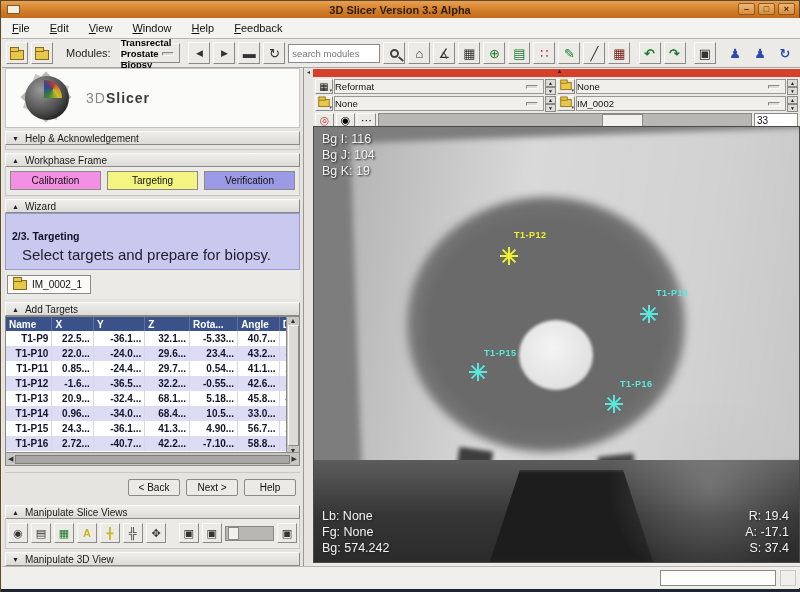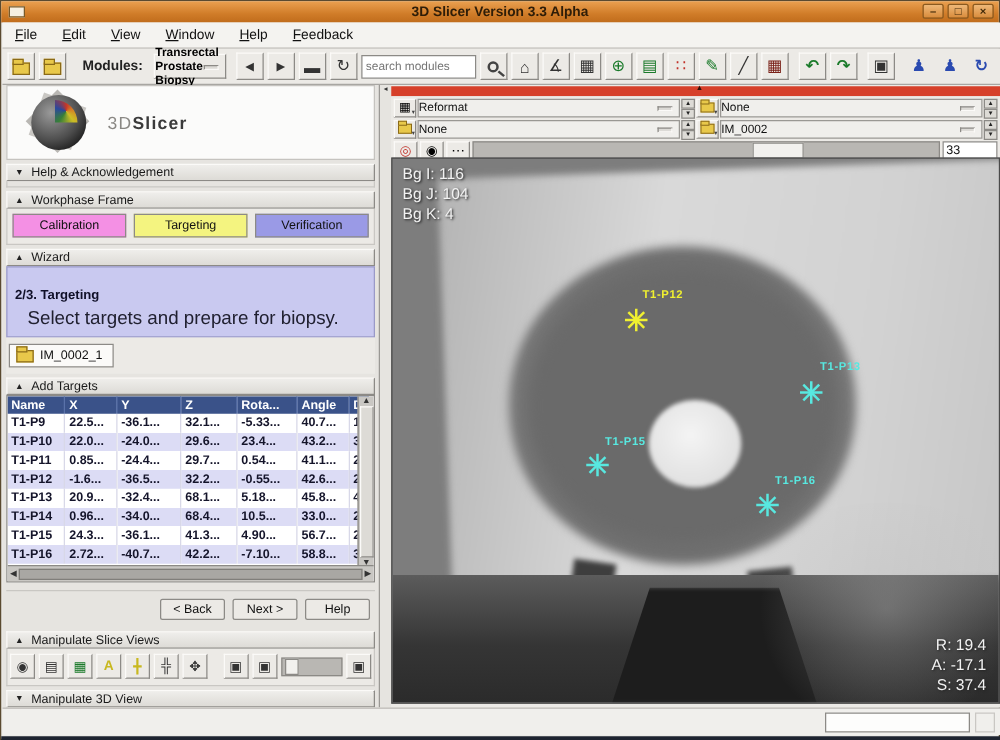--- a/index.html
+++ b/index.html
@@ -20,21 +20,21 @@
   .menubar { position:absolute; left:1px; top:17px; width:798px; height:21px; background:#f4f3f0;
     border-bottom:1px solid #b9b7b2; display:flex; align-items:center; gap:20px; padding:0 10px; }
   .menu-item { color:#111; } .menu-item::first-letter { text-decoration:underline; }
 
   
   .toolbar { position:absolute; left:1px; top:38px; width:798px; height:29px; background:#eceae6;
     border-bottom:1px solid #a8a6a2; display:flex; align-items:center; padding:0 4px; gap:3px; }
   .tbtn { width:22px; height:22px; background:#eceae6; border:1px solid; border-color:#fbfaf8 #8c8a86 #8c8a86 #fbfaf8;
     display:flex; align-items:center; justify-content:center; font-size:13px; color:#333; flex:0 0 auto; }
   .tsep { width:6px; }
-  .modules-label { margin:0 6px 0 10px; color:#222;font-weight:bold; }
+  .modules-label { margin:0 6px 0 10px; color:#222; }
   .module-dd { width:160px; height:20px; border:1px solid; border-color:#fbfaf8 #8c8a86 #8c8a86 #fbfaf8;
     background:#eceae6; display:flex; align-items:center; justify-content:center; font-weight:bold; font-size:9.5px; position:relative; }
   .ddmark { position:absolute; right:5px; top:8px; width:12px; height:4px; background:#dcdad6;
     border:1px solid; border-color:#8c8a86 #fbfaf8 #fbfaf8 #8c8a86; }
   .search-box { width:92px; height:19px; border:1px solid #8c8a86; background:#fff; color:#9a9892;
     font-size:9.5px; padding:2px 3px; font-family:"Liberation Sans",sans-serif; }
   .folder { position:relative; width:14px; height:10px; background:#e8c84a; border:1px solid #8a6a18; margin-top:3px; }
   .folder::before { content:""; position:absolute; left:-1px; top:-4px; width:7px; height:3px; background:#e8c84a; border:1px solid #8a6a18; }
   .magnifier { position:relative; width:9px; height:9px; border:2px solid #444; border-radius:50%; }
   .magnifier::after { content:""; position:absolute; left:6px; top:7px; width:6px; height:2px; background:#444; transform:rotate(40deg); }
@@ -71,21 +71,21 @@
   .wizard-title { font-weight:bold; font-size:10.5px; color:#101028; }
   .wizard-desc { margin:4px 0 0 10px; font-size:15px; color:#202030; }
   .vol-row { padding:5px 2px; background:#eceae6; }
   .vol-btn { display:inline-flex; align-items:center; gap:5px; height:19px; padding:0 8px 0 5px; background:#fbfaf8;
     border:1px solid #8c8a86; font-size:10px; color:#111; }
 
   
   .tgt-table { border:1px solid #8c8a86; background:#fff; position:relative; height:150px; overflow:hidden; }
   table { border-collapse:collapse; width:289px; table-layout:fixed; }
   th { background:#3a5289; color:#fff; font-size:10px; text-align:left; padding:1px 3px; border-right:1px solid #5a72a9; font-weight:bold; height:14px; }
-  td { font-size:10px; font-weight:bold; color:#14142a; padding:1px 3px; border-right:1px solid #d8d8e8; height:15px; white-space:nowrap; overflow:hidden; }
+  td { font-size:10px; font-weight:bold; color:#14142a; padding:1px 3px; border-right:1px solid #d8d8e8; height:15px; white-space:nowrap; overflow:hidden;text-align:right; }
   tr.alt td { background:#dcdcf5; }
   .vscroll { position:absolute; right:0; top:0; width:13px; height:137px; background:#c9c7c3; border-left:1px solid #8c8a86;
     display:flex; flex-direction:column; align-items:center; font-size:7px; color:#333; }
   .vthumb { width:11px; flex:1; margin:1px 0; background:#dddbd6; border:1px solid; border-color:#fbfaf8 #8c8a86 #8c8a86 #fbfaf8; }
   .hscroll { position:absolute; left:0; bottom:0; width:100%; height:13px; background:#c9c7c3; border-top:1px solid #8c8a86;
     display:flex; align-items:center; font-size:7px; color:#333; padding:0 2px; gap:2px; }
   .hthumb { height:9px; flex:1; background:#a9a7a3; border:1px solid #807e7a; }
 
   .nav-row { display:flex; justify-content:flex-end; gap:6px; padding:6px 4px; border-top:1px solid #c9c7c3; margin-top:6px; }
   .nav-btn { width:52px; height:17px; background:#eceae6; border:1px solid #8c8a86; border-radius:2px;
@@ -548,21 +548,26 @@
         <div class="hole"></div>
         <div class="leg1"></div>
         <div class="leg2"></div>
         <div class="floor"></div>
         <div class="stand"></div>
         <div class="glow"></div>
 
         <div class="ovl ovl-tl">
           <div>Bg I: 116</div>
           <div>Bg J: 104</div>
-          <div>Bg K: 4</div>
+          <div>Bg K: 19</div>
+        </div>
+        <div class="ovl ovl-bl">
+          <div>Lb: None</div>
+          <div>Fg: None</div>
+          <div>Bg: 574.242</div>
         </div>
         <div class="ovl ovl-br">
           <div>R: 19.4</div>
           <div>A: -17.1</div>
           <div>S: 37.4</div>
         </div>
 
         <span class="marker" style="left: 186px; top: 120px; color: rgb(240, 240, 48);">
             <i></i>
             <i></i>

